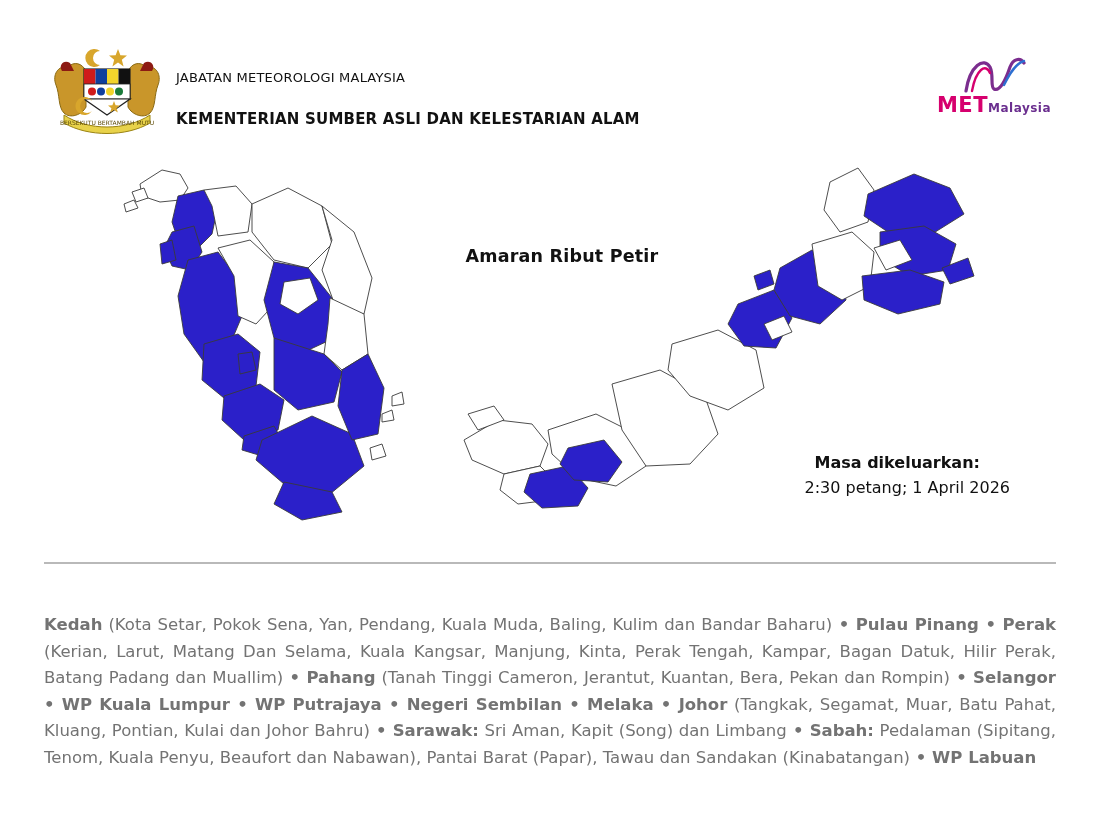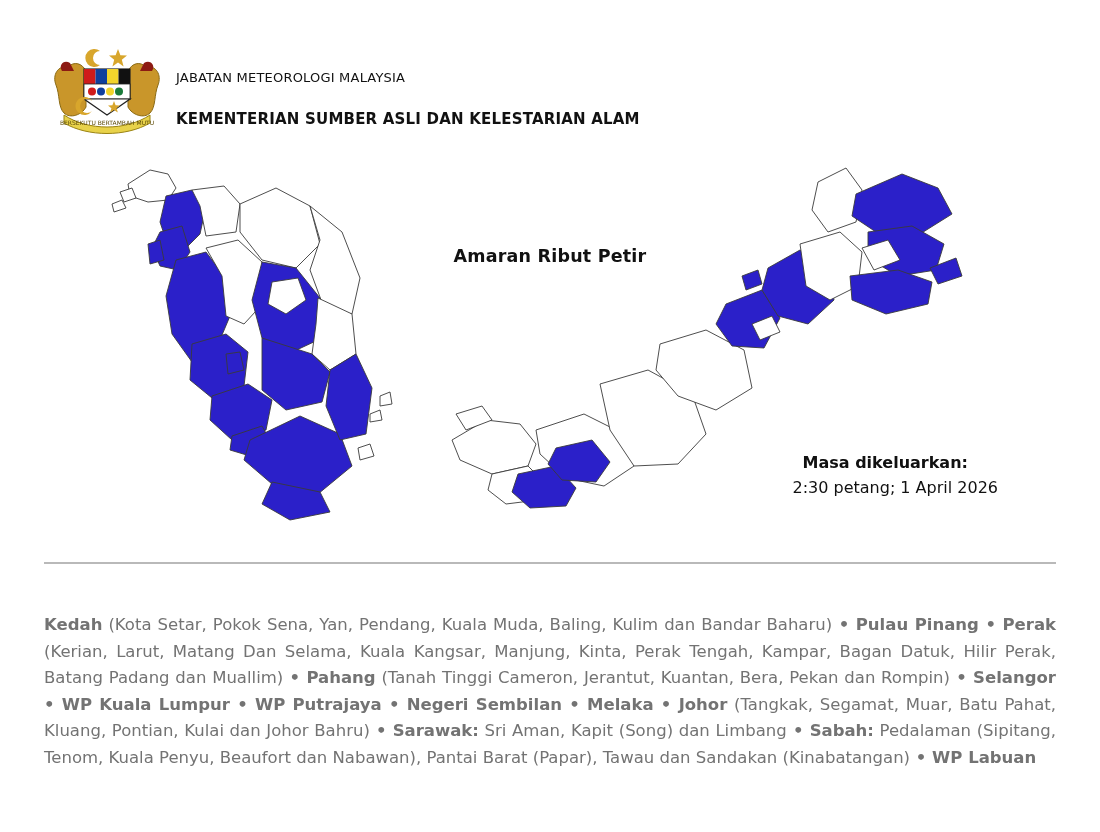--- a/index.html
+++ b/index.html
@@ -77,21 +77,21 @@
   .metlogo .wordmark .met { color: #d6006e; font-size: 21px; }
   .metlogo .wordmark .malaysia {
     color: #6b2f8f;
     font-size: 12px;
     font-weight: bold;
   }
 
   
   .map-area {
     position: absolute;
-    left: 0; top: 148px;
+    left: 12px; top: 148px;
     width: 1040px;
     height: 400px;
   }
   .map-title {
     position: absolute;
     left: 0; top: 98px;
     width: 1100px;
     text-align: center;
     font-size: 17.5px;
     font-weight: bold;
@@ -208,20 +208,32 @@
         <path d="M16 70 C40 86 78 86 102 70 L102 78 C78 92 40 92 16 78 Z" fill="#e8d24a" stroke="#9a8312" stroke-width="1"></path>
         <text x="59" y="80" font-size="6" text-anchor="middle" fill="#5c4a06" font-family="DejaVu Sans, sans-serif">BERSEKUTU BERTAMBAH MUTU</text>
       </svg>
     </div>
 
     <div class="title-block">
       <div class="title-line1">JABATAN METEOROLOGI MALAYSIA</div>
       <div class="title-line2">KEMENTERIAN SUMBER ASLI DAN KELESTARIAN ALAM</div>
     </div>
 
+    <div class="metlogo">
+      <div class="swirl">
+        <svg width="70" height="40" viewBox="0 0 70 40">
+          <path d="M6 36 C10 10 24 2 30 12 C34 20 30 32 34 34 C40 37 46 24 50 12 C53 4 60 2 64 8" fill="none" stroke="#7b2d8e" stroke-width="3.2" stroke-linecap="round"></path>
+          <path d="M12 36 C16 14 26 8 30 18" fill="none" stroke="#d6006e" stroke-width="2.4" stroke-linecap="round"></path>
+          <path d="M44 30 C50 18 56 8 64 6" fill="none" stroke="#2d6fd1" stroke-width="2.4" stroke-linecap="round"></path>
+        </svg>
+      </div>
+      <div class="wordmark">
+        <span class="met">MET</span><span class="malaysia">Malaysia</span>
+      </div>
+    </div>
   </div>
 
   <div class="map-area">
 
     <svg class="map-svg" width="1100" height="400" viewBox="0 0 1100 400">
       <g stroke="#3a3a3a" stroke-width="0.9" stroke-linejoin="round">
 
         <path d="M128 36 L150 22 L168 26 L176 40 L168 52 L148 54 L130 48 Z" fill="#ffffff"></path>
 
         <path d="M120 44 L132 40 L136 50 L124 54 Z" fill="#ffffff"></path>

